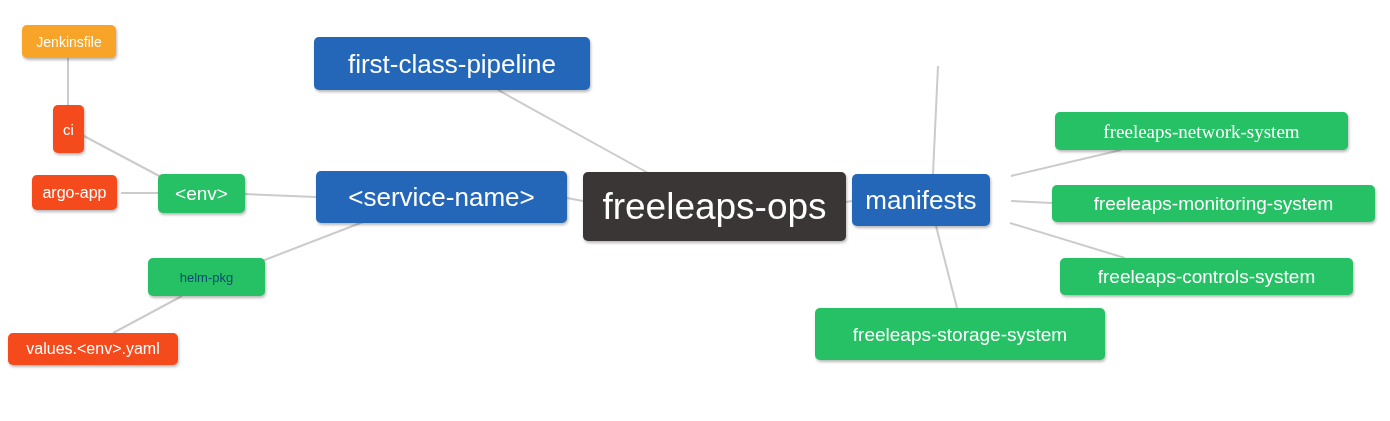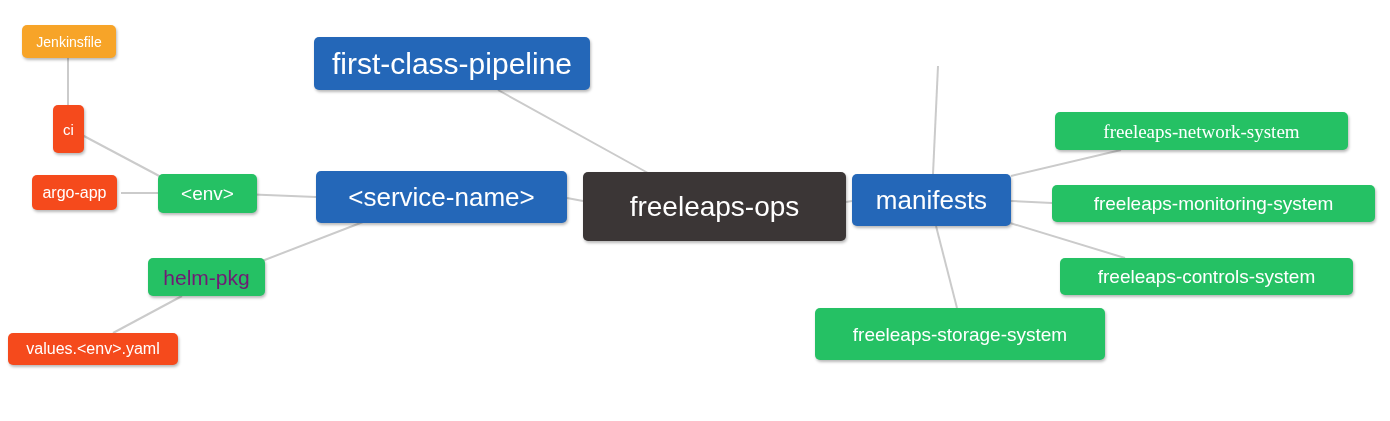--- a/index.html
+++ b/index.html
@@ -61,39 +61,39 @@
 
 <div class="node" style="left: 22px; top: 25px; width: 94px; height: 33px; background: rgb(247, 164, 40);">
       <span style="font-size: 14px; color: rgb(255, 255, 255);">Jenkinsfile</span>
     </div>
     <div class="node" style="left: 53px; top: 105px; width: 31px; height: 48px; background: rgb(245, 74, 28);">
       <span style="font-size: 15px; color: rgb(255, 255, 255);">ci</span>
     </div>
     <div class="node" style="left: 32px; top: 175px; width: 85px; height: 35px; background: rgb(245, 74, 28);">
       <span style="font-size: 16px; color: rgb(255, 255, 255);">argo-app</span>
     </div>
-    <div class="node" style="left: 158px; top: 174px; width: 99px; height: 39px; background: rgb(37, 193, 100);">
+    <div class="node" style="left: 158px; top: 174px; width: 87px; height: 39px; background: rgb(37, 193, 100);">
       <span style="font-size: 19px; color: rgb(255, 255, 255);">&lt;env&gt;</span>
     </div>
     <div class="node" style="left: 148px; top: 258px; width: 117px; height: 38px; background: rgb(37, 193, 100);">
-      <span style="font-size: 21px; color: #701a75;">helm-pkg</span>
+      <span style="font-size: 13px; color: #0c4a6e;">helm-pkg</span>
     </div>
     <div class="node" style="left: 8px; top: 333px; width: 170px; height: 32px; background: rgb(245, 74, 28);">
       <span style="font-size: 16px; color: rgb(255, 255, 255);">values.&lt;env&gt;.yaml</span>
     </div>
     <div class="node" style="left: 314px; top: 37px; width: 276px; height: 53px; background: rgb(36, 103, 184);">
-      <span style="font-size: 30px; color: rgb(255, 255, 255);">first-class-pipeline</span>
+      <span style="font-size: 26px; color: rgb(255, 255, 255);">first-class-pipeline</span>
     </div>
     <div class="node" style="left: 316px; top: 171px; width: 251px; height: 52px; background: rgb(36, 103, 184);">
       <span style="font-size: 26px; color: rgb(255, 255, 255);">&lt;service-name&gt;</span>
     </div>
     <div class="node" style="left: 583px; top: 172px; width: 263px; height: 69px; background: rgb(59, 54, 54);">
-      <span style="font-size: 28px; color: rgb(255, 255, 255);">freeleaps-ops</span>
+      <span style="font-size: 37px; color: rgb(255, 255, 255);">freeleaps-ops</span>
     </div>
-    <div class="node" style="left: 852px; top: 174px; width: 159px; height: 52px; background: rgb(36, 103, 184);">
+    <div class="node" style="left: 852px; top: 174px; width: 138px; height: 52px; background: rgb(36, 103, 184);">
       <span style="font-size: 26px; color: rgb(255, 255, 255);">manifests</span>
     </div>
     <div class="node" style="left: 1055px; top: 112px; width: 293px; height: 38px; background: rgb(37, 193, 100); font-family: Liberation Serif, serif;">
       <span style="font-size: 19px; color: rgb(255, 255, 255);">freeleaps-network-system</span>
     </div>
     <div class="node" style="left: 1052px; top: 185px; width: 323px; height: 37px; background: rgb(37, 193, 100);">
       <span style="font-size: 19px; color: rgb(255, 255, 255);">freeleaps-monitoring-system</span>
     </div>
     <div class="node" style="left: 1060px; top: 258px; width: 293px; height: 37px; background: rgb(37, 193, 100);">
       <span style="font-size: 19px; color: rgb(255, 255, 255);">freeleaps-controls-system</span>

